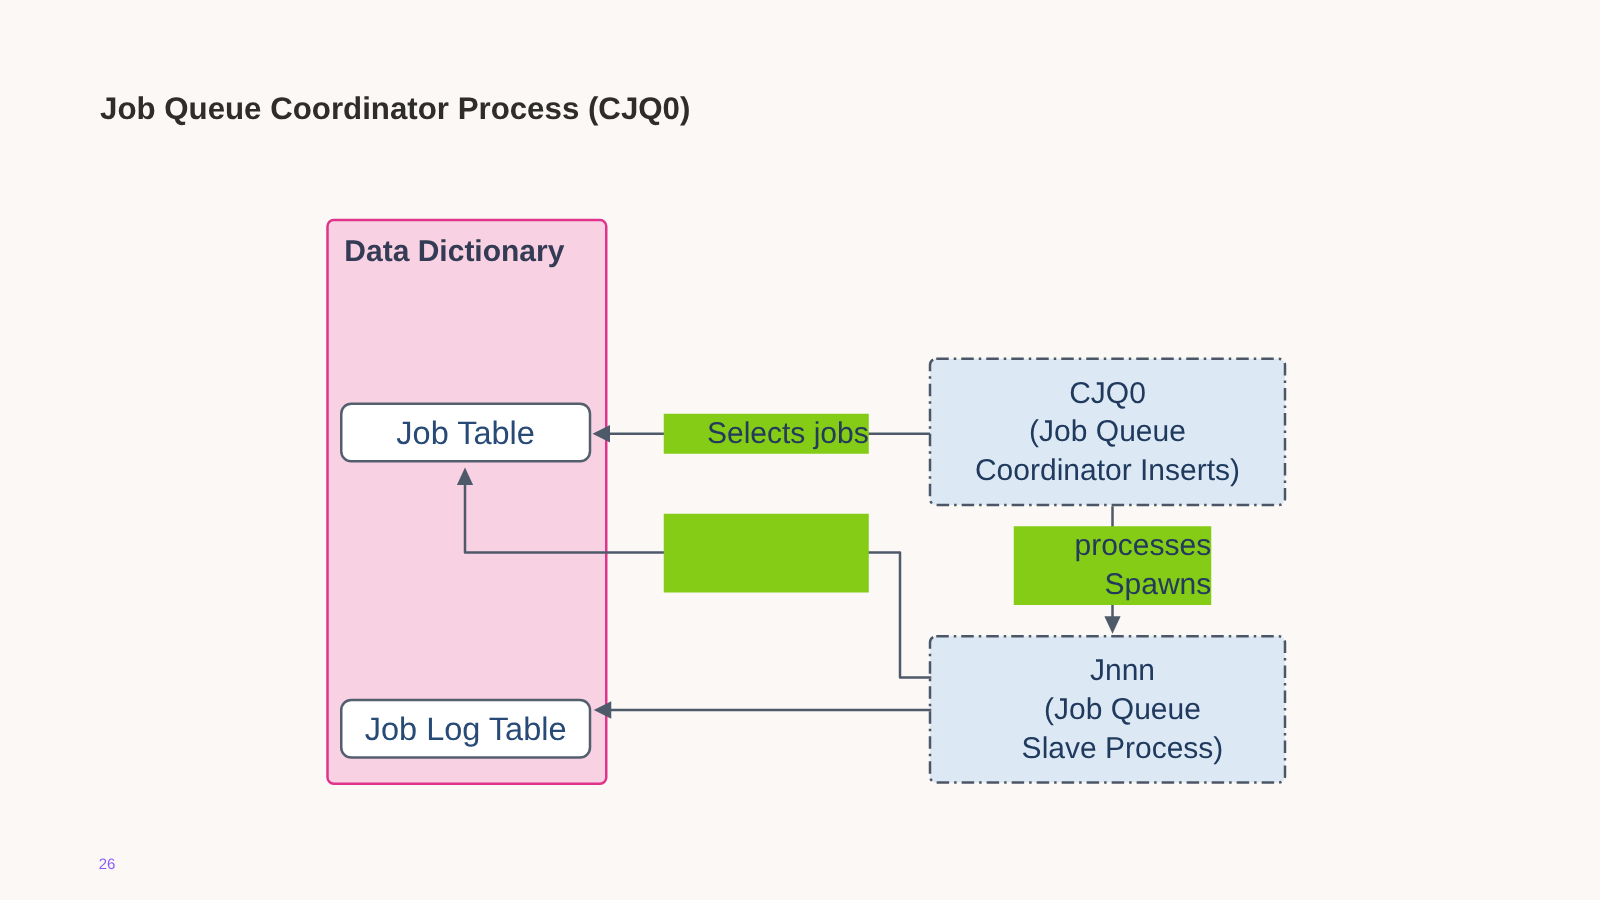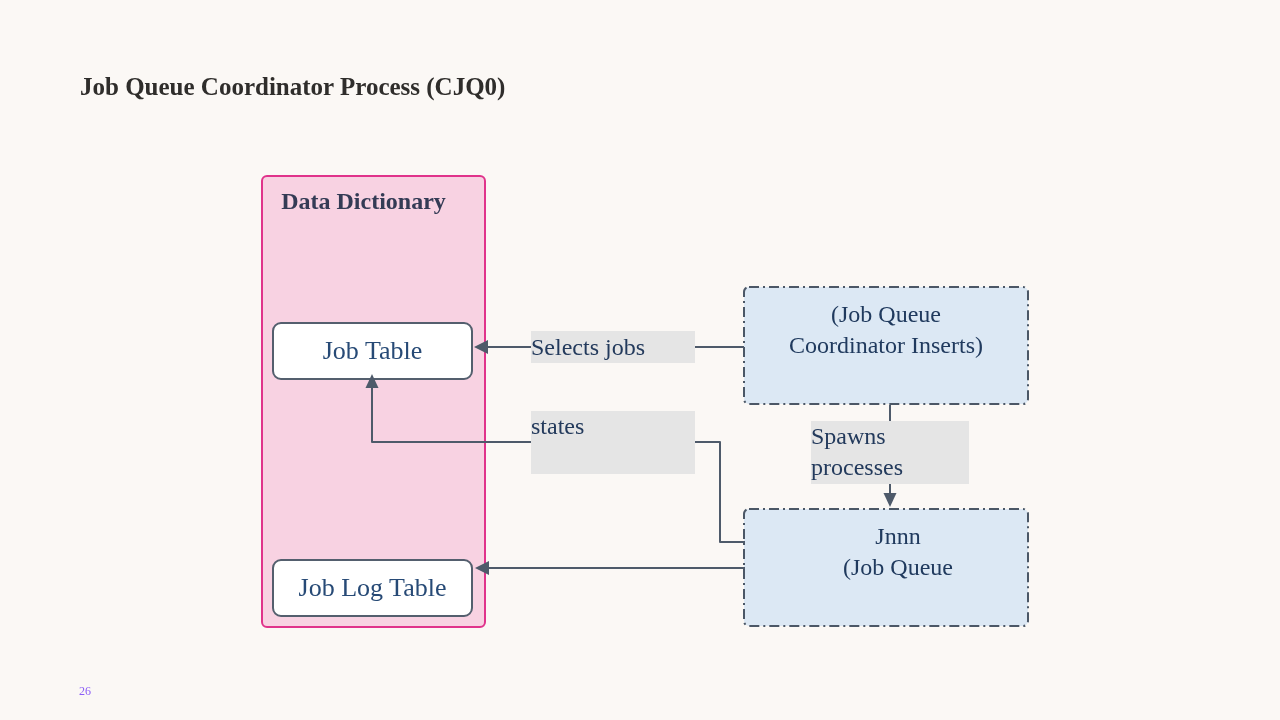--- a/index.html
+++ b/index.html
@@ -1,21 +1,21 @@
 <!DOCTYPE html>
 <html><head>
 <meta charset="utf-8">
 <style>
   html, body { margin: 0; padding: 0; }
   .slide {
     position: relative;
     width: 1280px;
     height: 720px;
     background: #fbf8f5;
-    font-family: Liberation Serif, serif;
+    font-family: Liberation Sans, sans-serif;
     overflow: hidden;
   }
   .abs { position: absolute; }
 
   .slide-title {
     left: 80px;
     top: 72px;
     font-size: 25px;
     line-height: 30px;
     font-weight: bold;
@@ -48,21 +48,21 @@
     text-align: center;
     font-size: 24px;
     font-weight: bold;
     color: #343b55;
   }
 
   
   .table-box {
     left: 272px;
     width: 201px;
-    height: 58px;
+    height: 48px;
     background: #ffffff;
     border: 2px solid #545f6e;
     border-radius: 9px;
     box-sizing: border-box;
     display: flex;
     align-items: center;
     justify-content: center;
     font-size: 26px;
     color: #274a76;
     z-index: 2;
@@ -85,22 +85,22 @@
     font-size: 24px;
     line-height: 31px;
     color: #203a5e;
     z-index: 4;
   }
   .cjq0-text { left: 744px; top: 299px; }
   .jnnn-text { left: 744px; top: 521px; padding-left: 12px; }
 
   
   .conn-label {
-    background: #e5e5e5;
-    text-align: left;
+    background: #84cc16;
+    text-align: right;
     font-size: 24px;
     line-height: 31px;
     color: #233a5c;
     z-index: 5;
     box-sizing: border-box;
   }
   .label-selects { left: 531px; top: 331px; width: 164px; height: 32px; line-height: 32px; }
   .label-updates { left: 531px; top: 411px; width: 164px; height: 63px; }
   .label-spawns  { left: 811px; top: 421px; width: 158px; height: 63px; }
   .label-inserts { left: 562px; top: 536px; width: 102px; height: 63px; }
@@ -135,34 +135,35 @@
     <polygon points="372,374 365.5,388 378.5,388" fill="#4e5a6a"></polygon>
 
     <line x1="745" y1="568" x2="488" y2="568" stroke="#4e5a6a" stroke-width="2"></line>
     <polygon points="475,568 489,561 489,575" fill="#4e5a6a"></polygon>
 
     <line x1="890" y1="405" x2="890" y2="494" stroke="#4e5a6a" stroke-width="2"></line>
     <polygon points="890,507 883.5,493 896.5,493" fill="#4e5a6a"></polygon>
   </svg>
 
   <div class="abs proc-text cjq0-text">
+    <div>CJQ0</div>
     <div>(Job Queue</div>
     <div>Coordinator Inserts)</div>
   </div>
   <div class="abs proc-text jnnn-text">
     <div>Jnnn</div>
     <div>(Job Queue</div>
+    <div>Slave Process)</div>
   </div>
 
   <div class="abs conn-label label-selects">
     <span>Selects jobs</span>
   </div>
   <div class="abs conn-label label-updates">
-    <div>states</div>
   </div>
   <div class="abs conn-label label-spawns">
+    <div>processes</div>
     <div>Spawns</div>
-    <div>processes</div>
   </div>
 
   <div class="abs page-number">26</div>
 
 </div>
 
 </body></html>

